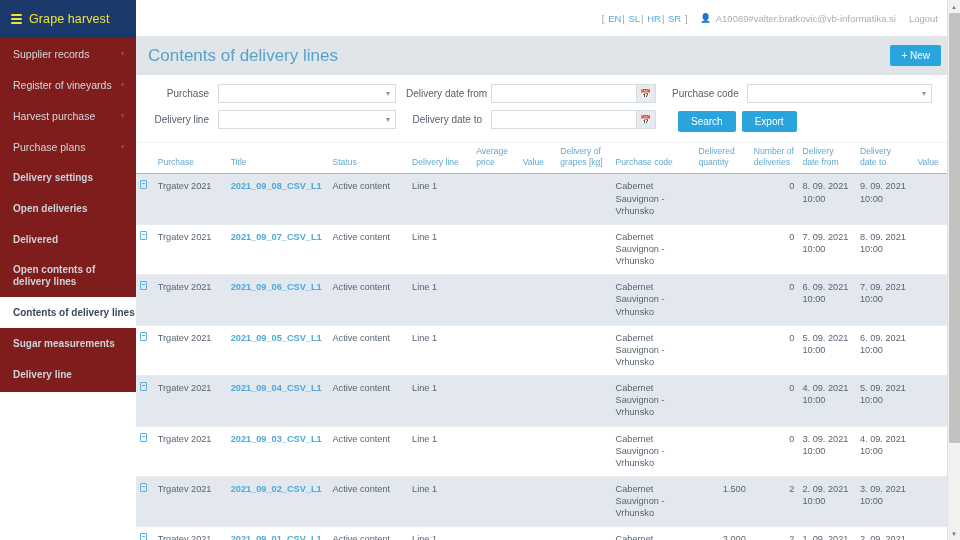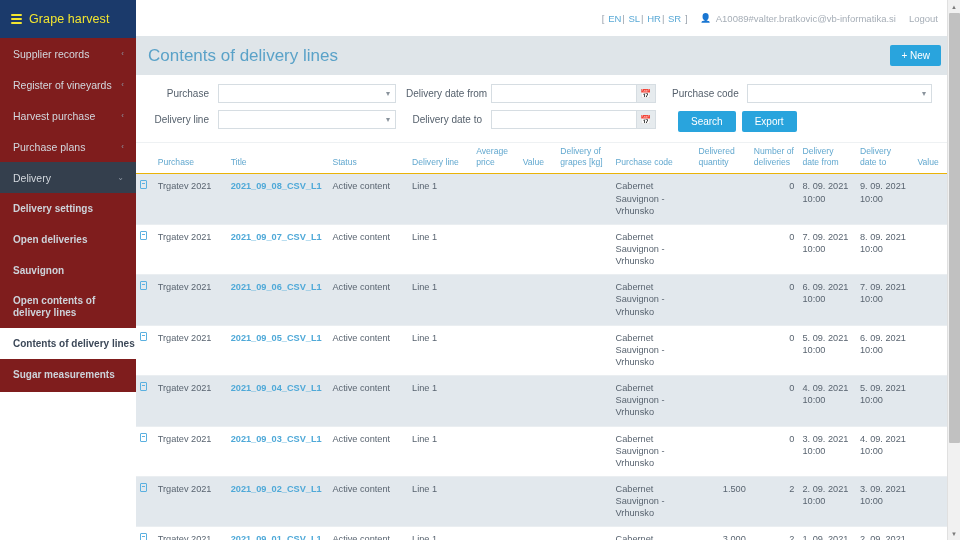--- a/index.html
+++ b/index.html
@@ -249,33 +249,29 @@
         <span class="chev">‹</span>
       </div>
       <div class="nav-item">
         <span>Harvest purchase</span>
         <span class="chev">‹</span>
       </div>
       <div class="nav-item">
         <span>Purchase plans</span>
         <span class="chev">‹</span>
       </div>
-      <div class="nav-item open">
-        <span>Delivery</span>
-        <span class="chev">⌄</span>
-      </div>
       <div class="subnav">
         <div class="nav-item">
           <span>Delivery settings</span>
         </div>
         <div class="nav-item">
           <span>Open deliveries</span>
         </div>
         <div class="nav-item">
-          <span>Sauvignon</span>
+          <span>Delivered</span>
         </div>
         <div class="nav-item multiline">
           <span>Open contents of delivery lines</span>
         </div>
         <div class="nav-item active">
           <span>Contents of delivery lines</span>
         </div>
         <div class="nav-item">
           <span>Sugar measurements</span>
         </div>

